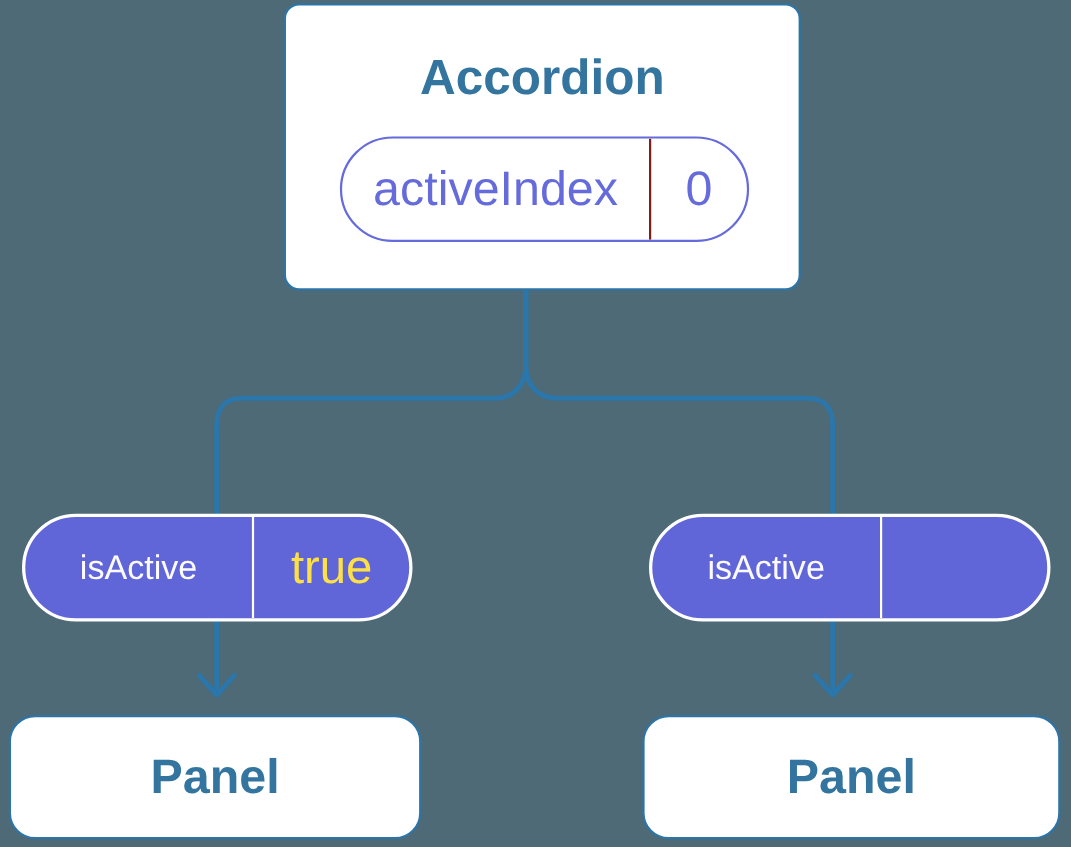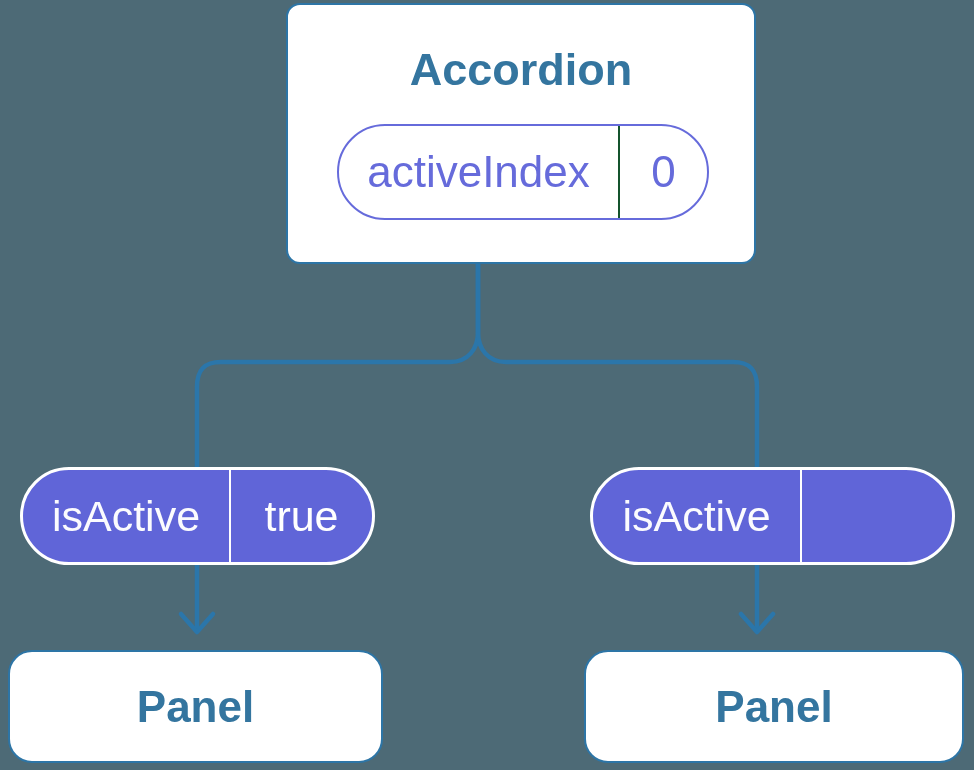--- a/index.html
+++ b/index.html
@@ -39,21 +39,20 @@
   }
   .root-card {
     left: 258px;
     top: 3px;
     width: 470px;
     height: 261px;
     border-radius: 14px;
     display: flex;
     flex-direction: column;
     align-items: center;
-    margin-left: 28px;
   }
   .card-title {
     margin-top: 40px;
     font-size: 45px;
     font-weight: bold;
     color: #34759F;
     line-height: 1.1;
   }
   .state-pill {
     position: absolute;
@@ -69,21 +68,21 @@
     align-items: stretch;
     overflow: hidden;
   }
   .state-name {
     width: 281px;
     display: flex;
     align-items: center;
     justify-content: center;
     font-size: 44px;
     color: #666BDB;
-    border-right: 2px solid #14532d;
+    border-right: 2px solid #7f1d1d;
     box-sizing: border-box;
   }
   .state-value {
     flex: 1;
     display: flex;
     align-items: center;
     justify-content: center;
     font-size: 44px;
     color: #666BDB;
   }
@@ -99,34 +98,34 @@
     align-items: stretch;
     overflow: hidden;
     z-index: 1;
   }
   .prop-pill.left-pill  { left: 20px;  width: 355px; }
   .prop-pill.right-pill { left: 590px; width: 365px; }
   .prop-name {
     display: flex;
     align-items: center;
     justify-content: center;
-    font-size: 43px;
+    font-size: 31px;
     color: #FBFBFE;
     border-right: 2.5px solid #FFFFFF;
     box-sizing: border-box;
   }
   .left-pill  .prop-name { width: 208px; }
   .right-pill .prop-name { width: 209px; }
   .prop-value {
     flex: 1;
     display: flex;
     align-items: center;
     justify-content: center;
     font-size: 43px;
-    color: #ffffff;
+    color: #fde047;
   }
   .panel-card {
     top: 650px;
     height: 113px;
     border-radius: 24px;
     display: flex;
     align-items: center;
     justify-content: center;
   }
   .panel-card.left-panel  { left: 8px;   width: 375px; }

